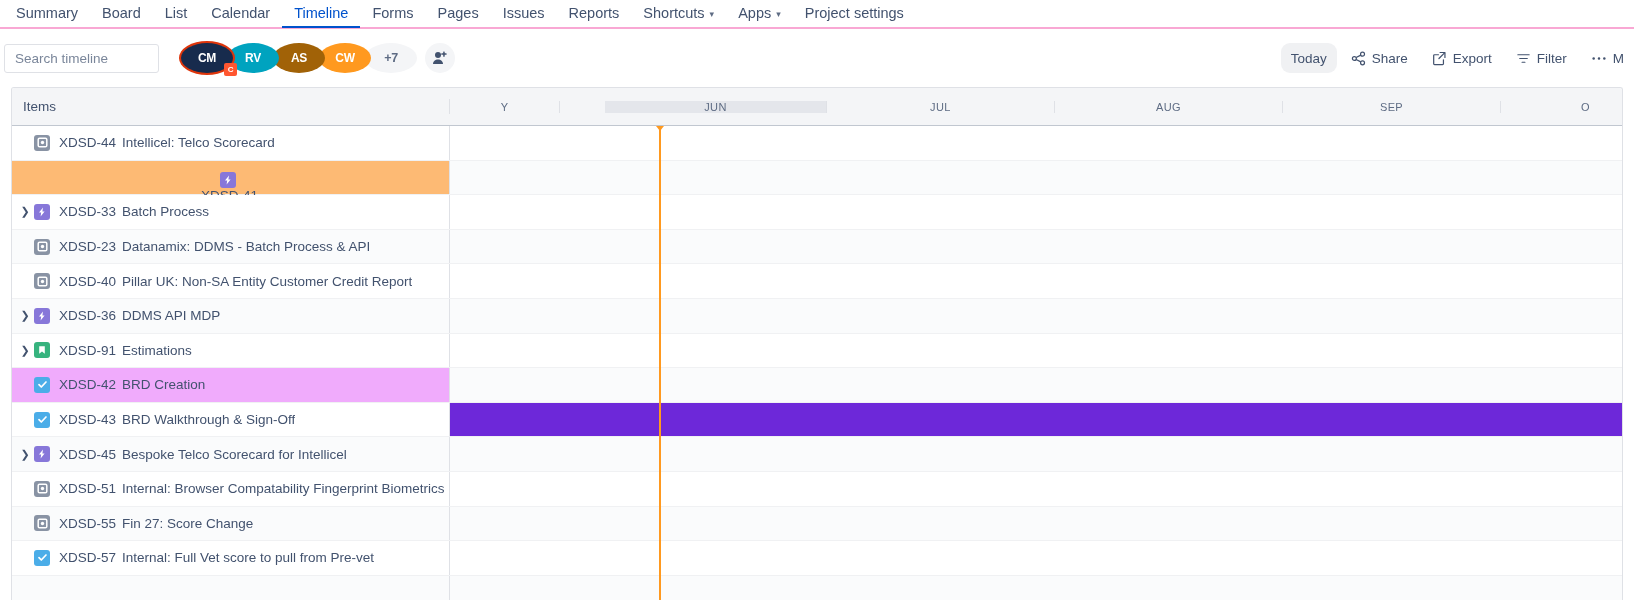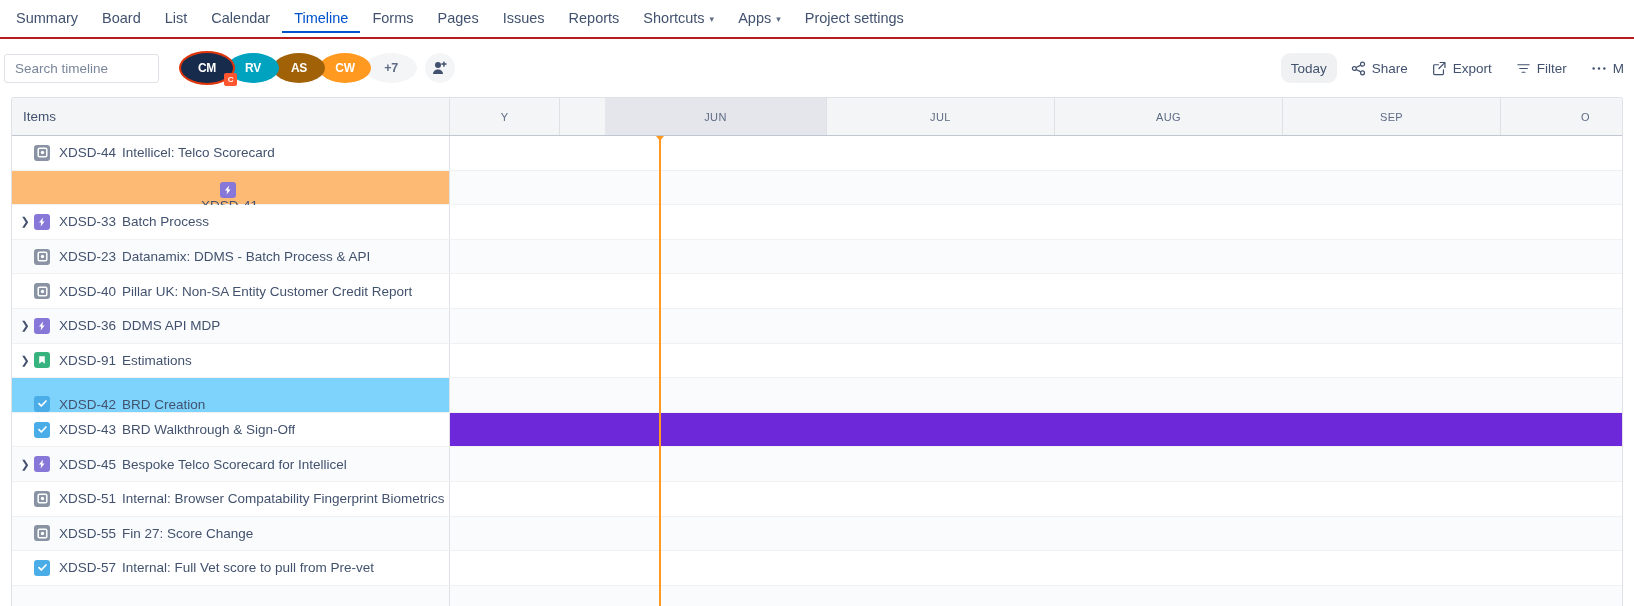--- a/index.html
+++ b/index.html
@@ -6,25 +6,25 @@
   html, body {
     width: 1634px; height: 606px;
     background: #ffffff;
     font-family: "Liberation Sans", sans-serif;
     overflow: hidden;
     color: #42526e;
   }
 
   
   .nav {
-    height: 39px;
+    height: 29px;
     display: flex;
     align-items: center;
     padding-left: 4px;
-    border-bottom: 2px solid #b91c1c;
+    border-bottom: 2px solid #f9a8d4;
     position: relative;
   }
   .nav-item {
     font-size: 14.5px;
     color: #42526e;
     padding: 0 12px;
     line-height: 27px;
     height: 29px;
     white-space: nowrap;
     cursor: pointer;
@@ -114,20 +114,21 @@
     overflow: hidden;
     position: relative;
     background: #fff;
   }
   .head {
     height: 38px;
     display: flex;
     background: #f4f5f7;
     border-bottom: 1px solid #c1c7d0;
     position: relative;
+    align-items: center;
   }
   .head .items-col {
     width: 438px; flex: none;
     display: flex; align-items: center;
     padding-left: 11px;
     font-size: 13.5px; color: #42526e;
     border-right: 1px solid #dfe1e6;
   }
   .mcell {
     flex: none;
@@ -427,21 +428,21 @@
             <span class="tic" style="background: rgb(54, 179, 126);">
               <svg width="10" height="10" viewBox="0 0 10 10">
                 <path d="M2.2 1.2h5.6v7.6L5 6.6 2.2 8.8z" fill="#fff"></path>
               </svg>
             </span>
             <span class="key">XDSD-91</span>
             <span class="summ">Estimations</span>
           </div>
         </div>
         <div class="row alt" style="background: rgb(250, 251, 252);">
-          <div class="lcol" style="background: #7dd3fc; align-items: flex-end;">
+          <div class="lcol" style="background: #f0abfc;">
             <span class="chev empty">❯</span>
             <span class="tic" style="background: rgb(75, 173, 232);">
               <svg width="11" height="11" viewBox="0 0 11 11">
                 <path d="M2 5.6 4.3 8 9 3" fill="none" stroke="#fff" stroke-width="1.7" stroke-linecap="round" stroke-linejoin="round"></path>
               </svg>
             </span>
             <span class="key">XDSD-42</span>
             <span class="summ">BRD Creation</span>
           </div>
         </div>

